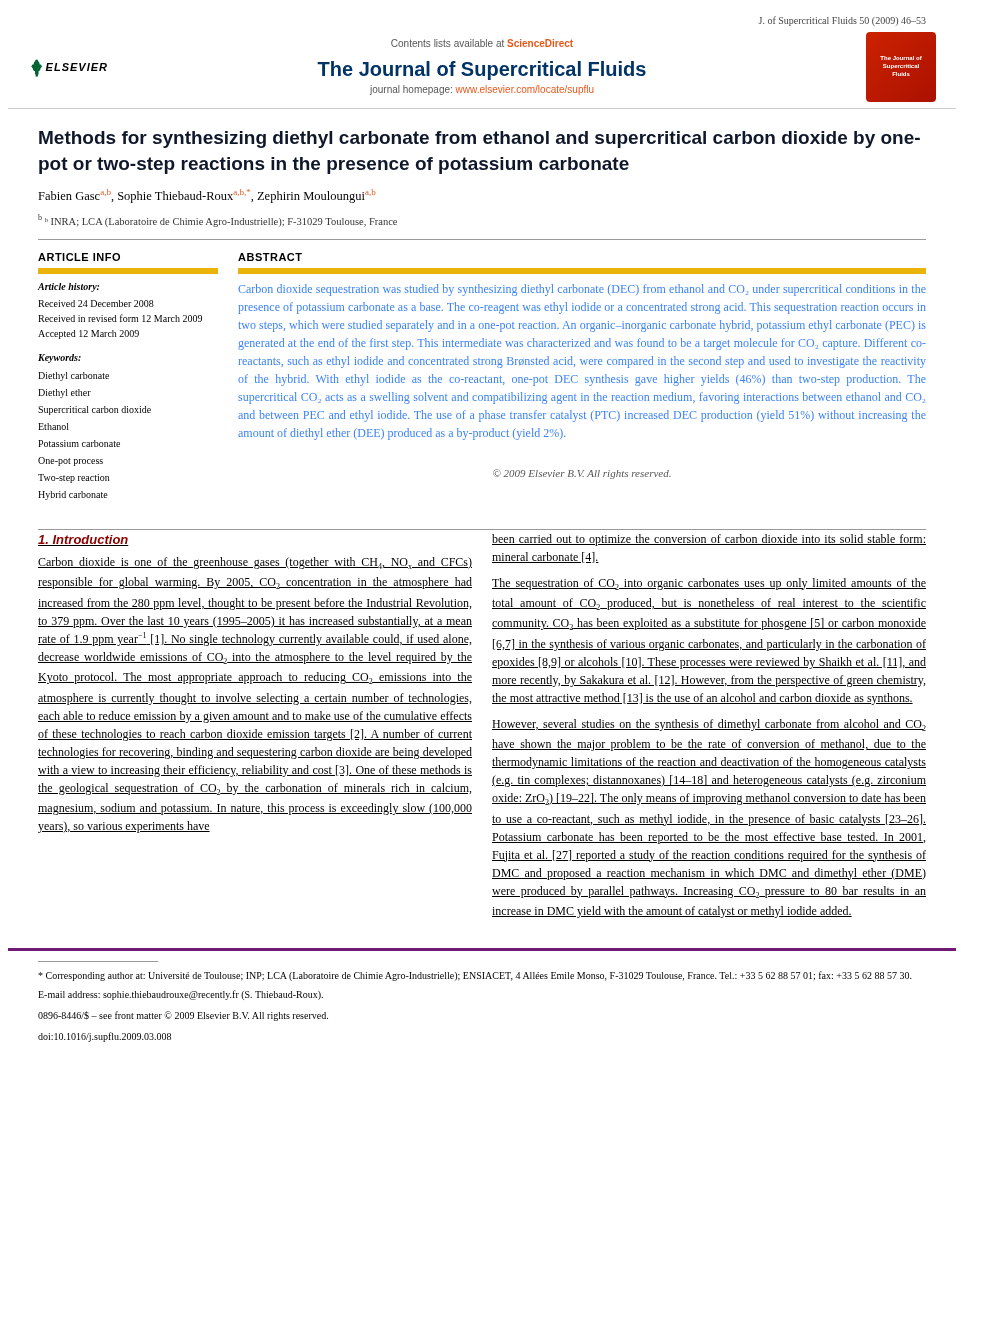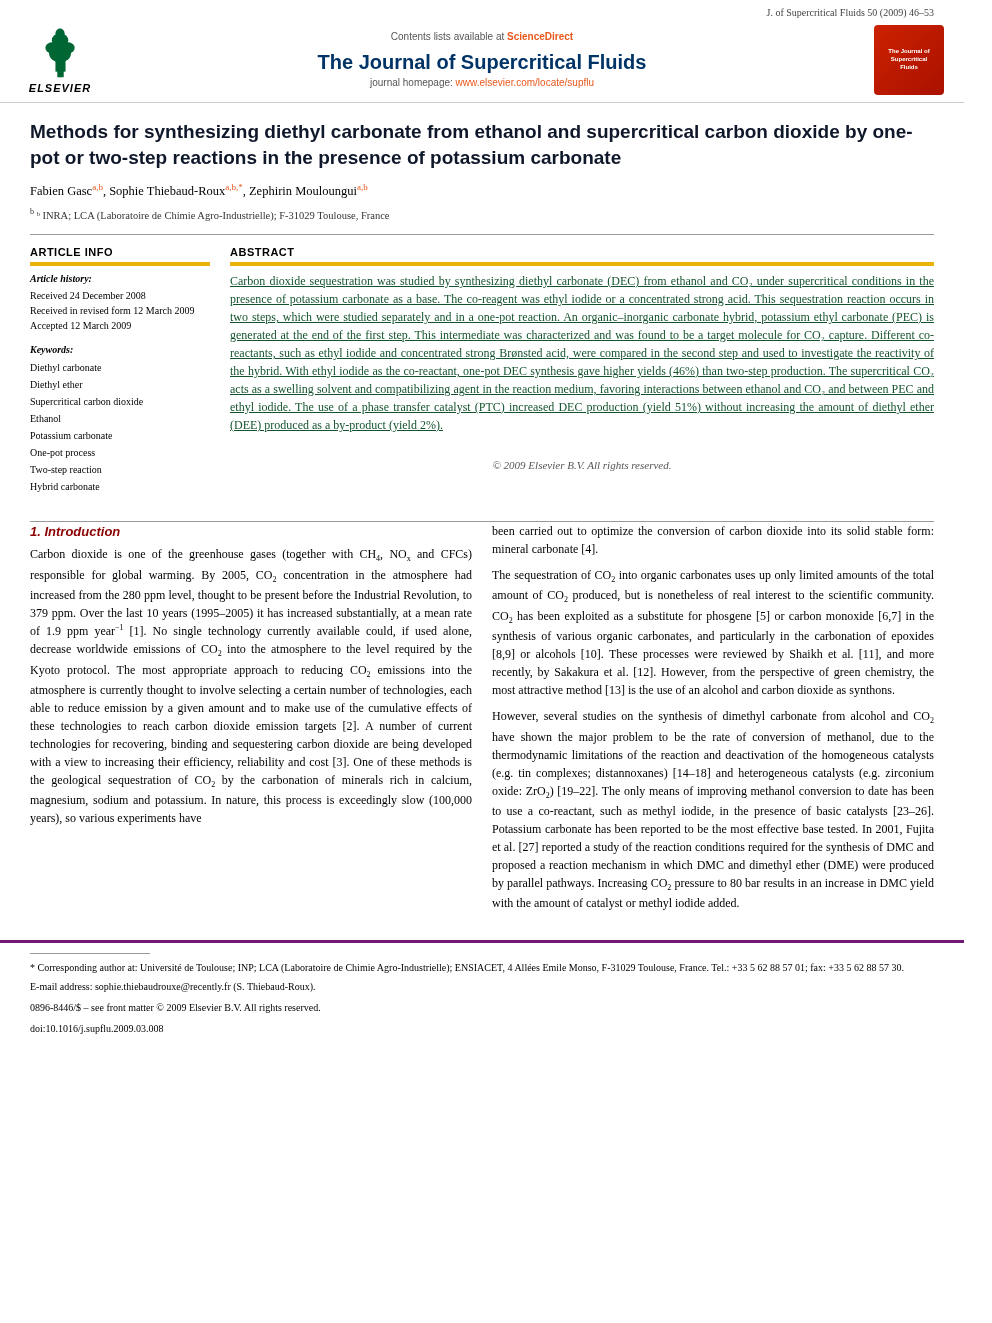--- a/index.html
+++ b/index.html
@@ -9,21 +9,21 @@
       color: #000;
       width: 992px;
       min-height: 1323px;
       font-size: 13px;
       line-height: 1.4;
     }
     .page {
       width: 964px;
       min-height: 1323px;
       background: #fff;
-      padding: 0;
+      padding: 8px;
     }
     
     .journal-header {
       background: #fff;
       padding: 6px 20px 0 20px;
       text-align: center;
       border-bottom: 1px solid #ccc;
       position: relative;
     }
     .journal-citation {
@@ -35,21 +35,21 @@
     }
     .header-inner {
       display: flex;
       align-items: center;
       justify-content: space-between;
       padding-bottom: 6px;
     }
     .elsevier-logo {
       width: 80px;
       display: flex;
-      flex-direction: column;
+      flex-direction: row;
       align-items: center;
     }
     .elsevier-tree {
       width: 55px;
       height: 55px;
     }
     .elsevier-text {
       font-size: 11px;
       font-weight: bold;
       color: #000;
@@ -149,21 +149,21 @@
     .right-col {
       flex: 1;
     }
     .section-header {
       font-size: 11px;
       font-family: Arial, sans-serif;
       font-weight: bold;
       text-transform: uppercase;
       letter-spacing: 0.5px;
       color: #000;
-      border-bottom: 4px solid #eab308;
+      border-bottom: 6px solid #eab308;
       padding-bottom: 2px;
       margin-bottom: 6px;
     }
     .article-info-section {
       margin-bottom: 10px;
     }
     .article-history-label {
       font-size: 10px;
       font-weight: bold;
       font-style: italic;
@@ -182,34 +182,34 @@
       margin-bottom: 2px;
     }
     .keywords-list {
       font-size: 10px;
       color: #000;
       line-height: 1.7;
     }
     .abstract-text {
       font-size: 12px;
       line-height: 1.5;
-      color: #14532d;
+      color: #3b82f6;
       text-align: justify;
-      text-decoration: underline;
     }
     .copyright-line {
       font-size: 11px;
       color: #555;
       text-align: center;
       margin-top: 24px;
       font-style: italic;
     }
     
     .main-body {
       padding: 0 30px 20px 30px;
+      text-decoration: underline;
     }
     .two-col-body {
       display: flex;
       gap: 20px;
     }
     .body-col {
       flex: 1;
       font-size: 12px;
       line-height: 1.5;
       text-align: justify;

